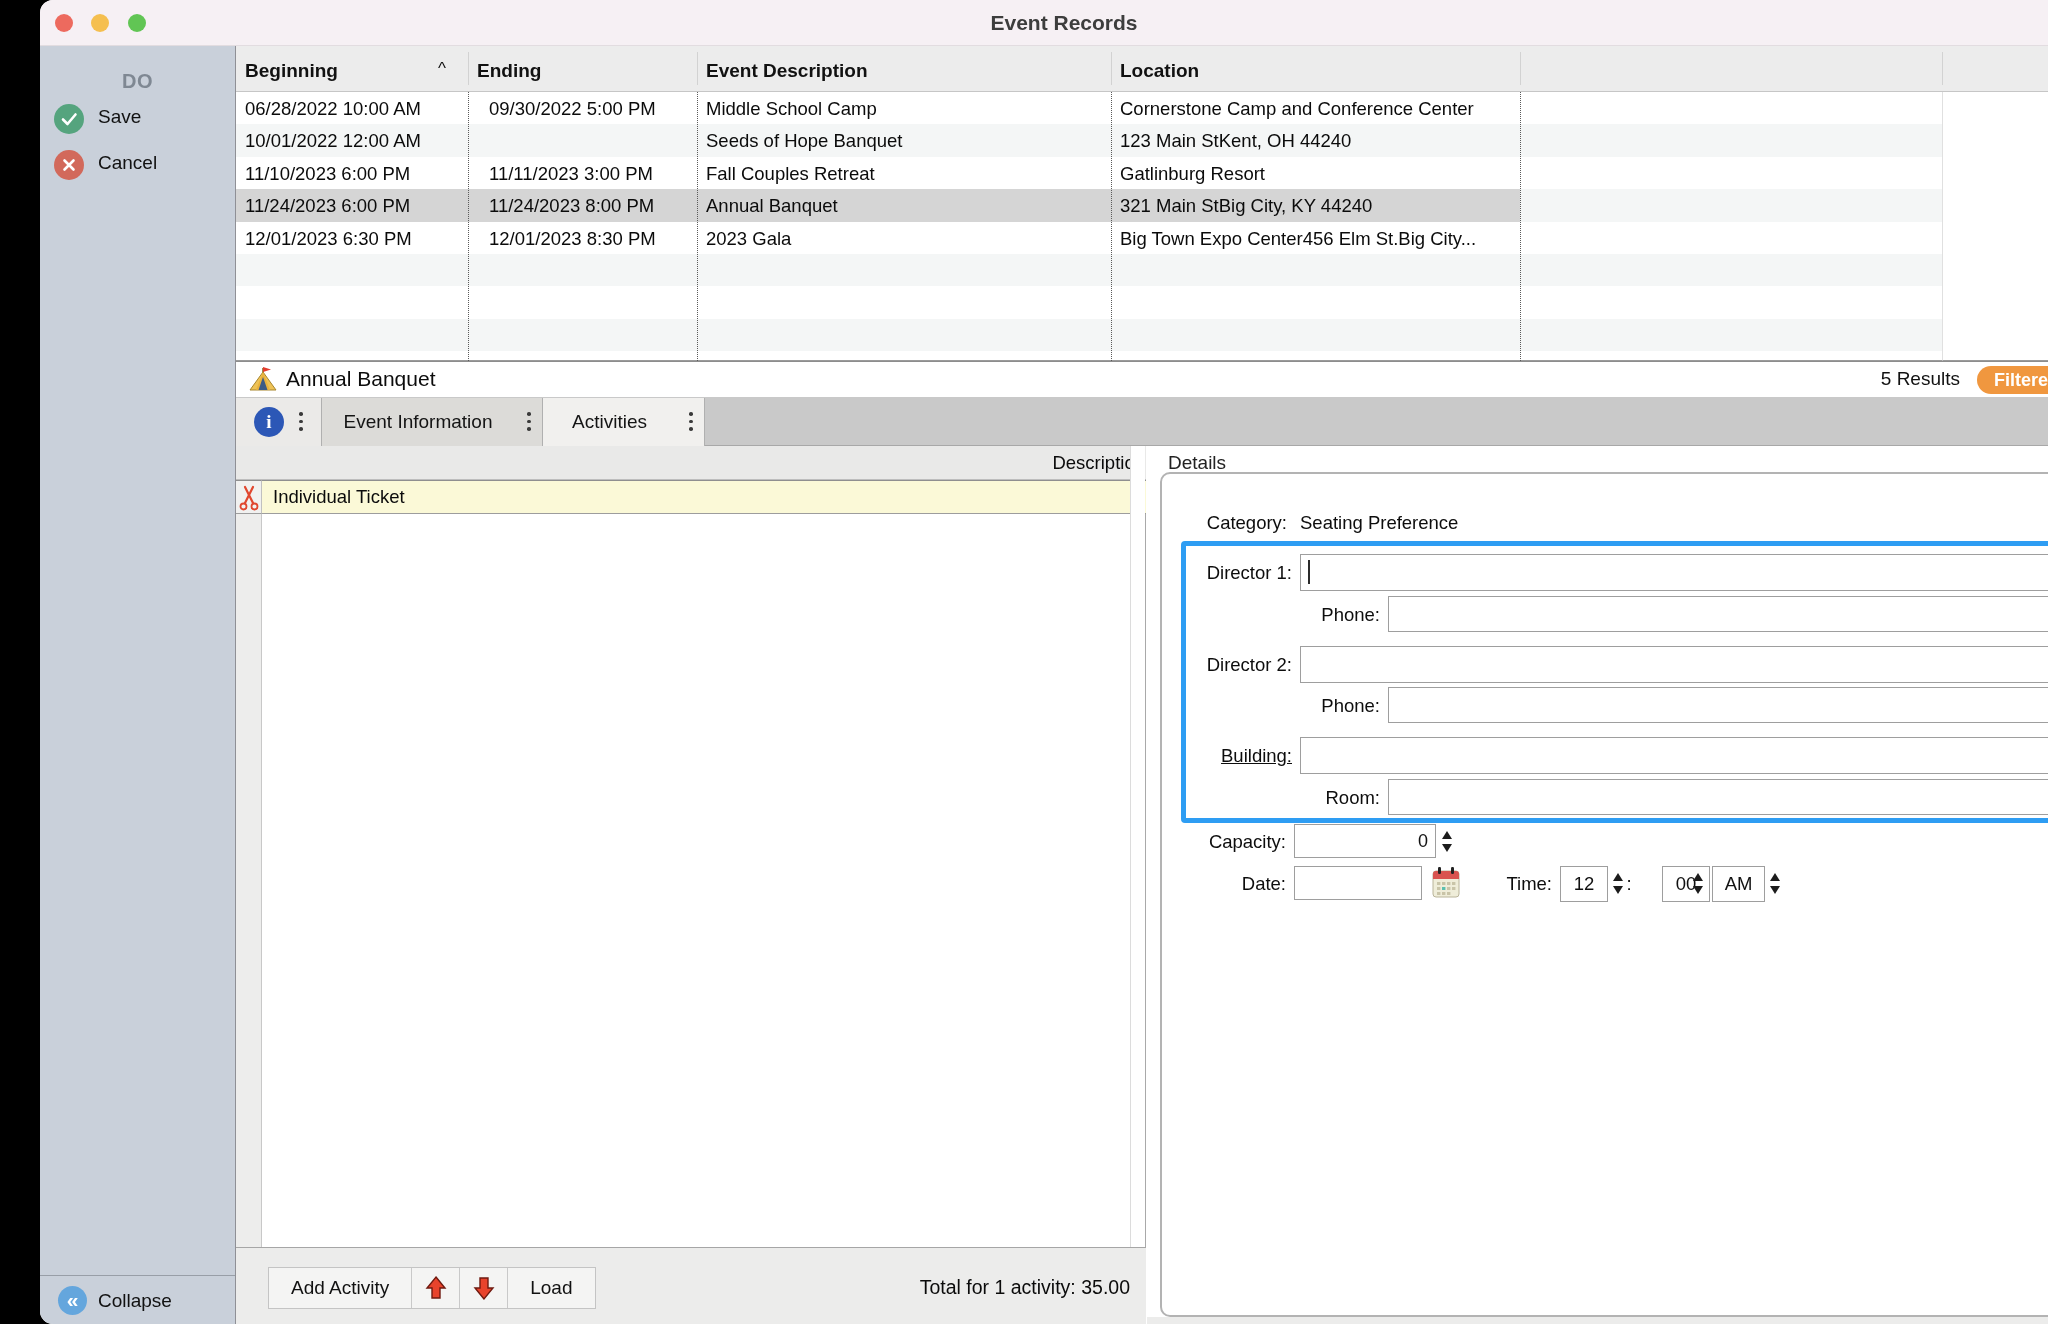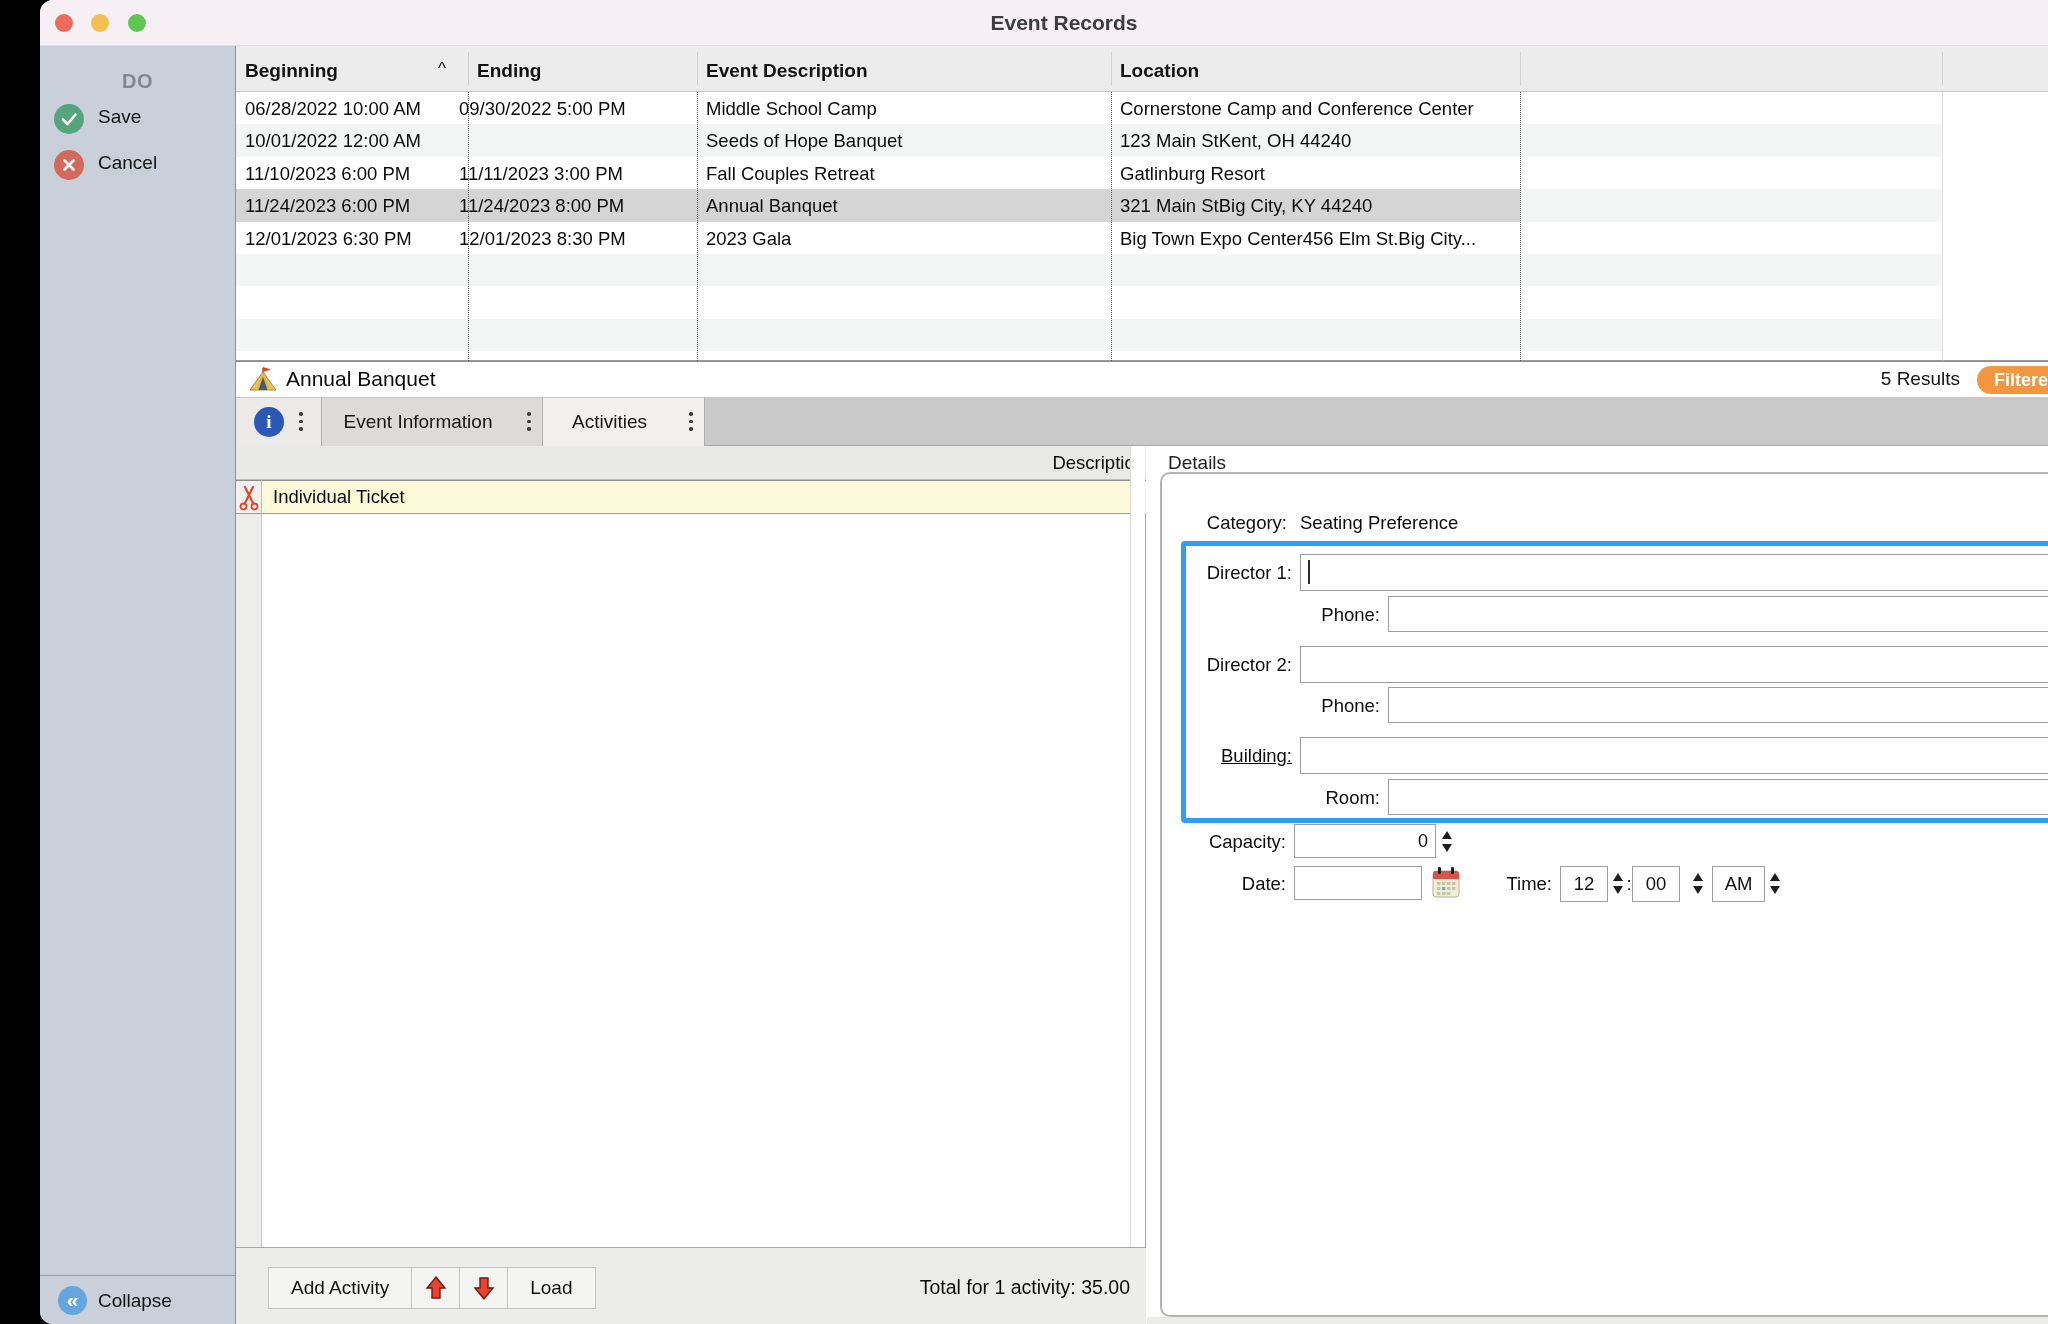--- a/index.html
+++ b/index.html
@@ -22,21 +22,21 @@
   
   .thead{position:absolute;left:196px;top:46px;width:1852px;height:46px;background:#ececec;border-bottom:1px solid #c6c6c6;padding-left:36px;}
   .hcell{position:absolute;top:0;height:46px;line-height:50px;font-size:19px;font-weight:bold;color:#111;padding-left:9px;overflow:hidden;white-space:nowrap;}
   .hdiv{position:absolute;top:6px;bottom:6px;width:1px;background:#d2d2d2;}
   .tbody{position:absolute;left:196px;top:92px;width:1706px;height:269px;background:repeating-linear-gradient(to bottom,#ffffff 0px,#ffffff 32.4px,#f4f6f6 32.4px,#f4f6f6 64.8px);border-bottom:1px solid #9a9a9a;}
   .tbody-right{position:absolute;left:1902px;top:92px;width:146px;height:269px;background:#fff;border-left:1px solid #e0e0e0;border-bottom:1px solid #9a9a9a;}
   .selband{position:absolute;left:0;top:97px;width:1284px;height:33px;background:#d5d5d5;}
   .dot{position:absolute;top:0;height:269px;width:0;border-left:1px dotted #5a5a5a;}
   .trow{position:absolute;left:0;width:1706px;height:33px;}
   .tcell{position:absolute;top:0;height:33px;line-height:33px;font-size:18.5px;color:#0b0b0b;white-space:nowrap;overflow:hidden;}
-  .cc0{left:9px;width:218px;} .cc1{left:223px;width:216px;} .cc2{left:470px;width:398px;} .cc3{left:884px;width:394px;}
+  .cc0{left:9px;width:218px;} .cc1{left:253px;width:216px;} .cc2{left:470px;width:398px;} .cc3{left:884px;width:394px;}
   
   .recbar{position:absolute;left:196px;top:361px;width:1852px;height:37px;background:#fff;border-top:1px solid #8d8d8d;border-bottom:1px solid #c9c9c9;}
   .rectitle{position:absolute;left:50px;top:5px;font-size:21px;color:#0c0c0c;}
   .results{position:absolute;right:128px;top:6px;font-size:19px;color:#111;}
   .badge{position:absolute;right:12px;top:4px;height:28px;line-height:28px;padding:0 17px;border-radius:14px;background:#f0973f;color:#fff;font-size:18px;font-weight:bold;}
   
   .tabbar{position:absolute;left:196px;top:398px;width:1852px;height:48px;background:#c9c9c9;border-bottom:1px solid #a8a8a8;}
   .seg{position:absolute;top:0;height:48px;border-right:1px solid #b0b0b0;}
   .seginfo{left:0;width:86px;background:#ebeae8;}
   .segtab1{left:86px;width:221px;background:#dcdbd8;}
@@ -302,21 +302,21 @@
         </svg>
       </span>
 
       <div class="flabel" style="left:285px;top:398px;width:105px;">Time:</div>
       <input class="timebox" style="left: 398px; top: 392px; width: 48px; height: 36px;" value="12">
       <div class="stepper" style="left:448px;top:394px;">
           <span class="tri-up"></span>
           <span class="tri-dn"></span>
         </div>
       <div class="flabel" style="left:462px;top:398px;width:10px;text-align:center;">:</div>
-      <input class="timebox" style="left: 470px; top: 392px; width: 48px; height: 36px;" value="00">
+      <input class="timebox" style="left: 500px; top: 392px; width: 48px; height: 36px;" value="00">
       <div class="stepper" style="left:528px;top:394px;">
           <span class="tri-up"></span>
           <span class="tri-dn"></span>
         </div>
       <input class="timebox" style="left: 550px; top: 392px; width: 53px; height: 36px;" value="AM">
       <div class="stepper" style="left:605px;top:394px;">
           <span class="tri-up"></span>
           <span class="tri-dn"></span>
         </div>
 

